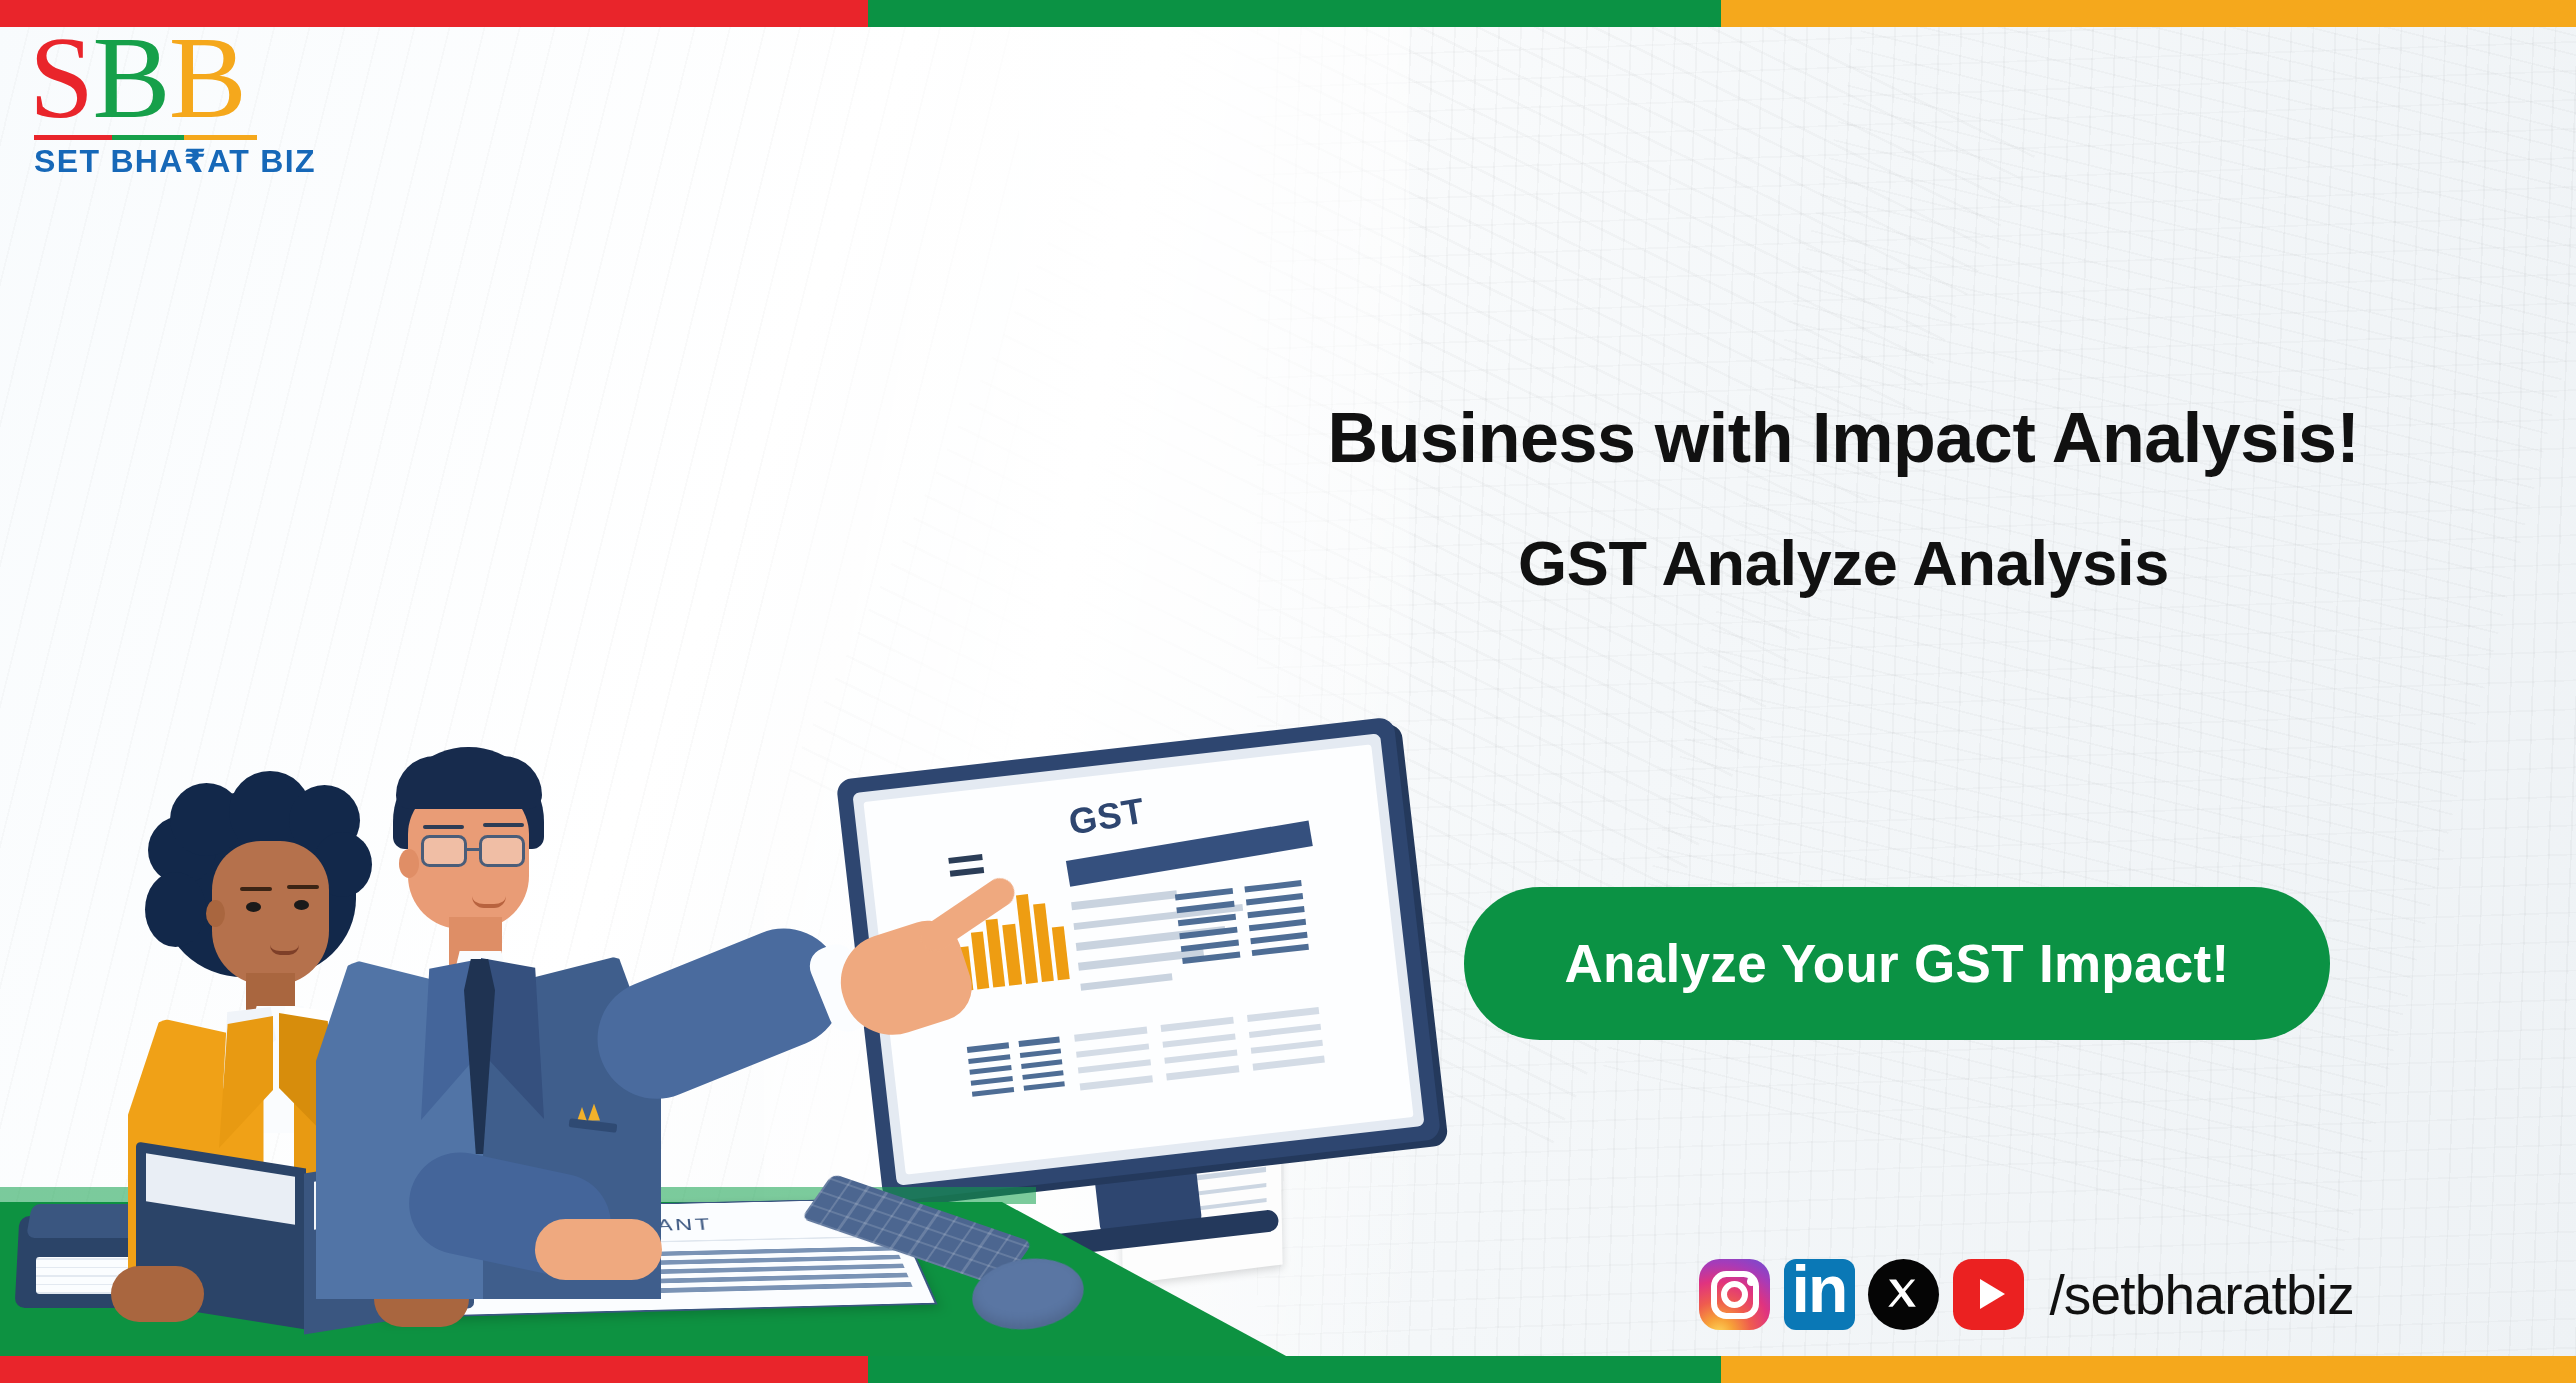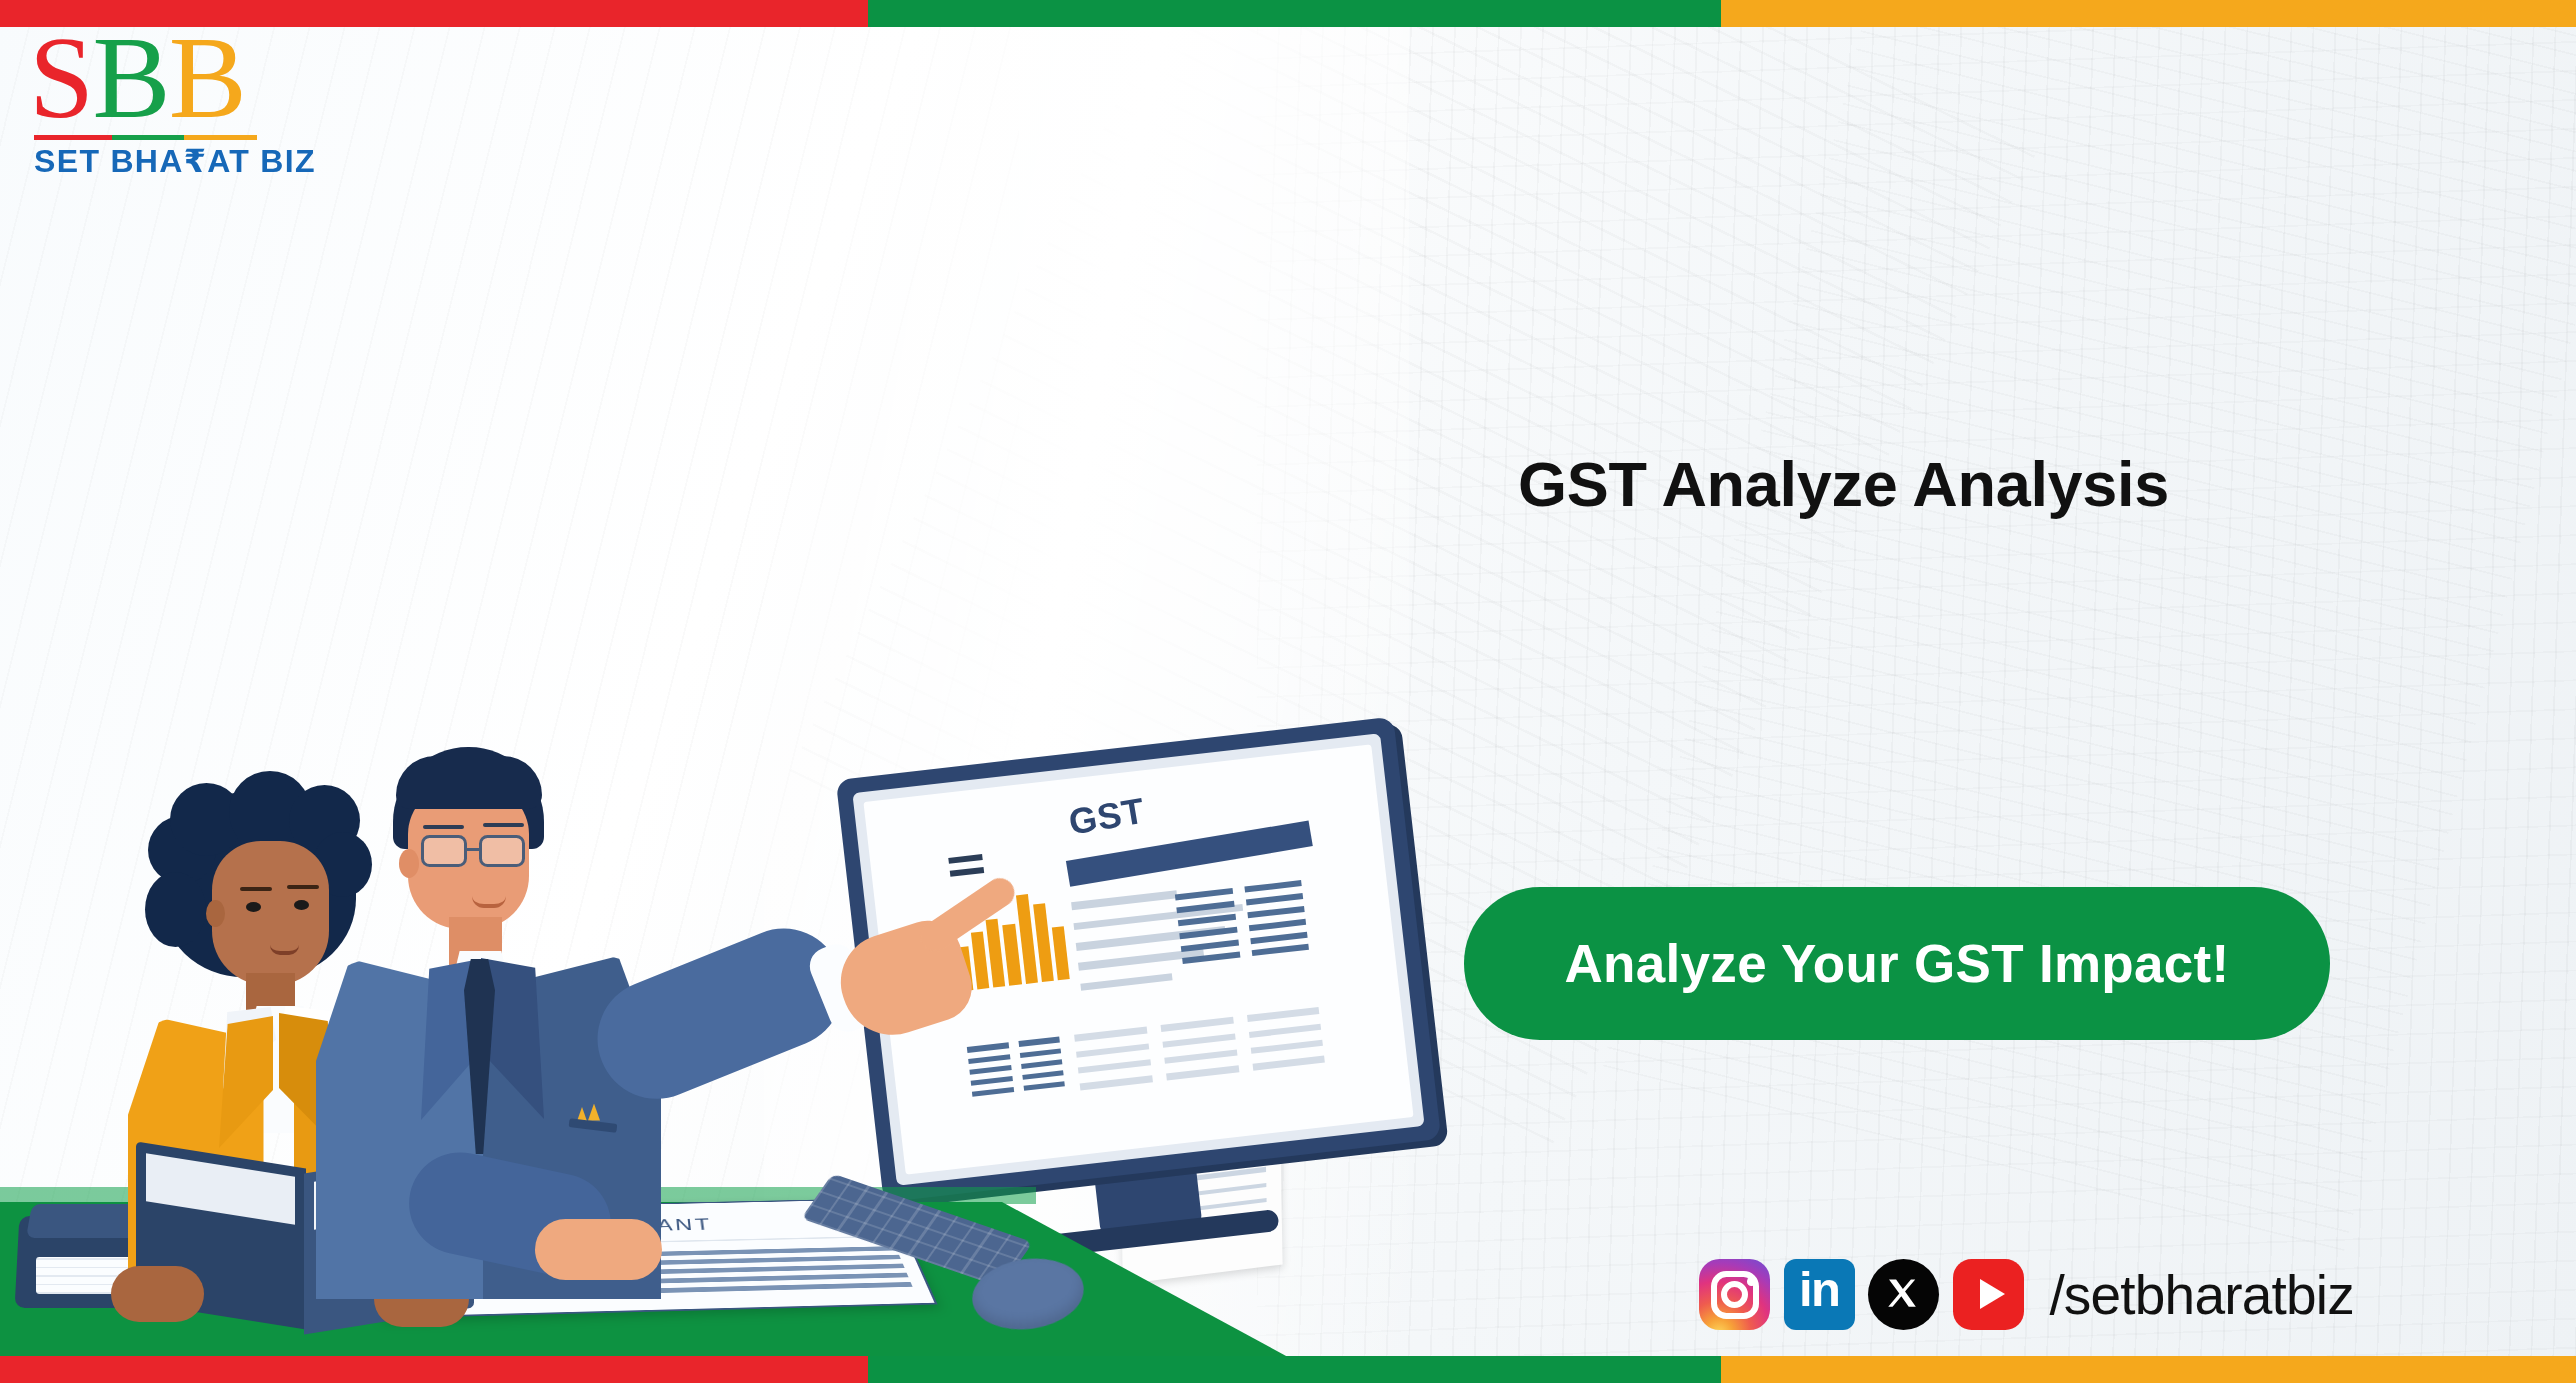--- a/index.html
+++ b/index.html
@@ -104,21 +104,21 @@
   .soc{ width:71px; height:71px; flex:0 0 auto; position:relative; }
   .ig{ border-radius:20.4px;
        background:radial-gradient(circle at 28% 105%, #fdd75b 0%, #f7a238 16%, #ef5c4e 36%, #e0337f 58%, #a73bb8 78%, #6a4fd6 100%); }
   .ig .ring{ position:absolute; left:12px; top:12px; width:48px; height:48px;
              border:6px solid #fff; border-radius:15.3px; }
   .ig .lens{ position:absolute; left:22px; top:22px; width:27px; height:27px;
              border:6px solid #fff; border-radius:50%; }
   .ig .dot{ position:absolute; left:48px; top:18px; width:8.5px; height:8.5px;
             background:#fff; border-radius:50%; }
   .li{ border-radius:12px; background:#0A78B6; }
-  .li .in{ position:absolute; inset:0; color:#fff; font-weight:700; font-size:49px;
+  .li .in{ position:absolute; inset:0; color:#fff; font-weight:700; font-size:66px;
            display:flex; align-items:center; justify-content:center;
            font-family:"Liberation Sans",sans-serif; letter-spacing:-1.7px; padding-bottom:12px; }
   .tw{ border-radius:50%; background:#050505; }
   .tw svg{ position:absolute; left:17px; top:17px; }
   .yt{ border-radius:18.7px; background:#EB2121; }
   .yt .play{ position:absolute; left:27px; top:20.4px; width:0; height:0;
              border-left:25.5px solid #fff; border-top:15.3px solid transparent; border-bottom:15.3px solid transparent; }
   .handle{ margin-left:12px; font-family:"Liberation Sans Narrow","Liberation Sans",sans-serif;
            font-weight:400; font-size:55px; color:#111; letter-spacing:-0.8px; white-space:nowrap; }
 
@@ -557,20 +557,21 @@
       <div class="m-arm"></div>
       <div class="m-cuff"></div>
       <div class="m-hand"></div>
       <div class="m-finger"></div>
     </div>
 
   </div>
 
   <div id="copy">
     <div class="headline">
+      <div>Business with Impact Analysis!</div>
     </div>
     <div class="subhead">GST Analyze Analysis</div>
   </div>
 
   <div id="cta">Analyze Your GST Impact!</div>
 
   <div id="social">
     <div class="soc ig">
       <div class="ring"></div>
       <div class="lens"></div>

